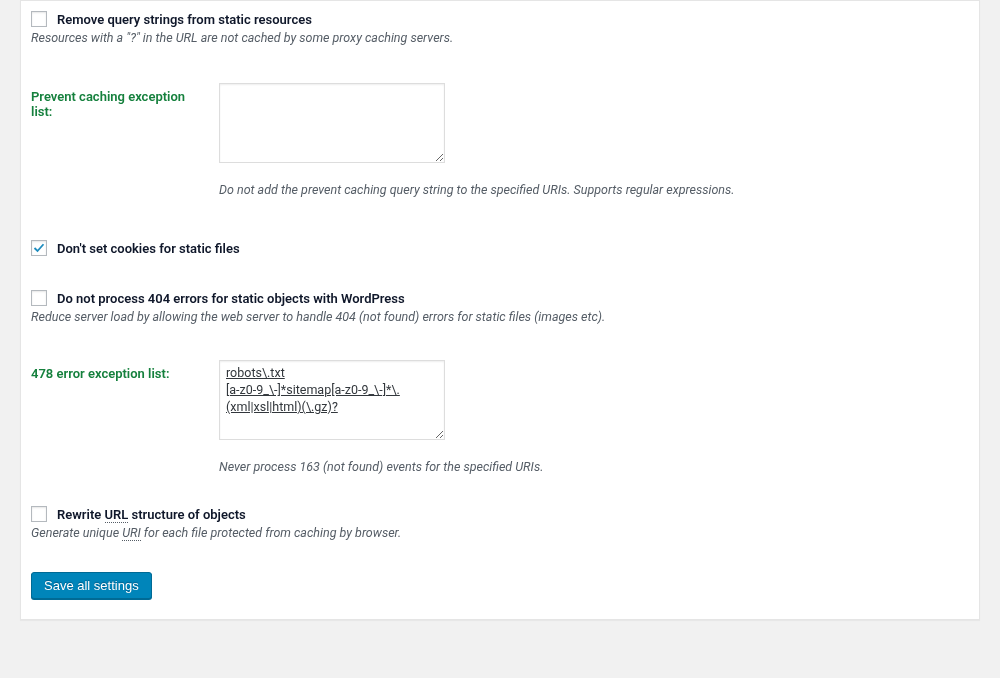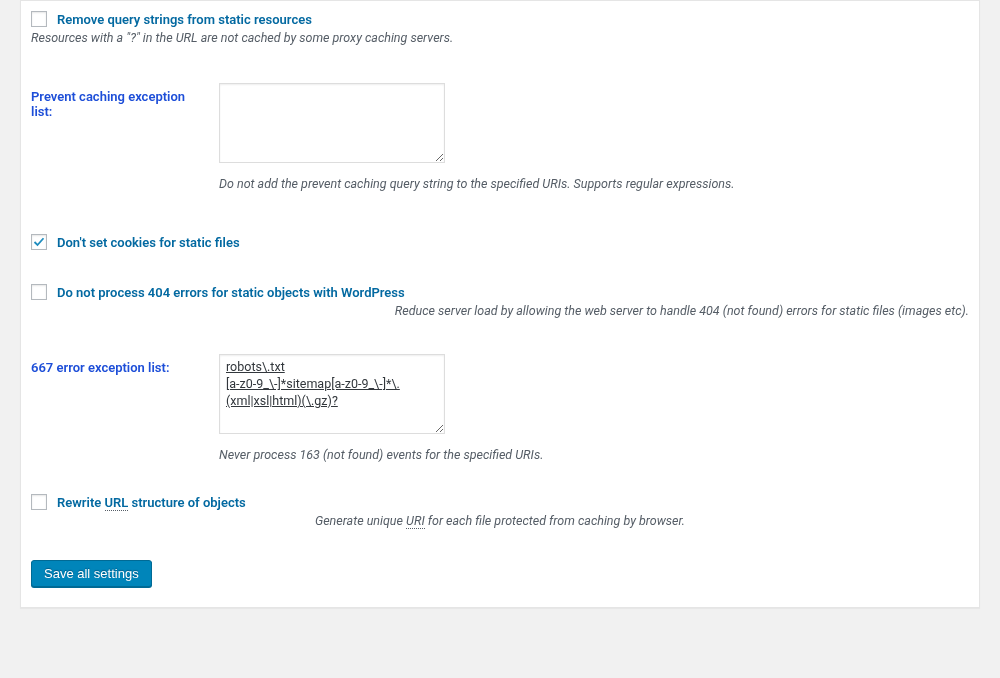--- a/index.html
+++ b/index.html
@@ -14,21 +14,21 @@
   .panel {
     background: #fff;
     margin: 0 20px 20px 20px;
     padding: 10px 10px 20px 10px;
     border: 1px solid #e5e5e5;
     box-shadow: 0 1px 1px rgba(0,0,0,0.04);
   }
   .setting-block {
     margin-bottom: 28px;
   }
-  .setting-block.tight { margin-bottom: 22px; text-align: center; }
+  .setting-block.tight { margin-bottom: 22px; }
   .checkbox-row {
     display: flex;
     align-items: center;
     gap: 10px;
     margin-bottom: 2px;
   }
   .checkbox {
     width: 16px;
     height: 16px;
     border: 1px solid #b4b9be;
@@ -41,21 +41,21 @@
     cursor: pointer;
   }
   .checkbox svg {
     width: 12px;
     height: 12px;
     display: none;
   }
   .checkbox.checked svg { display: block; }
   .checkbox-label {
     font-weight: 600;
-    color: #0369a1;
+    color: #0f172a;
     cursor: pointer;
   }
   .desc {
     font-style: italic;
     color: #555d66;
     font-size: 12.5px;
     line-height: 1.45;
     margin-top: 2px;
   }
   .dotted {
@@ -63,42 +63,42 @@
   }
   .field-row {
     display: flex;
     align-items: flex-start;
     gap: 20px;
   }
   .field-label {
     width: 168px;
     flex-shrink: 0;
     font-weight: 600;
-    color: #1d4ed8;
+    color: #15803d;
     padding-top: 6px;
   }
   .field-body { flex: 1; }
   textarea {
     width: 226px;
     height: 80px;
     border: 1px solid #ddd;
     box-shadow: inset 0 1px 2px rgba(0,0,0,0.07);
     padding: 4px 6px;
     font-family: inherit;
     font-size: 12.5px;
     line-height: 1.35;
     color: #32373c;
     resize: both;
     text-decoration: underline;
   }
   .field-desc {
     font-style: italic;
     color: #555d66;
     font-size: 12.5px;
-    margin-top: 10px;
+    margin-top: 16px;
   }
   .save-btn {
     background: #0085ba;
     border: 1px solid #006a95;
     color: #fff;
     font-size: 13px;
     padding: 5px 12px;
     border-radius: 3px;
     cursor: pointer;
     box-shadow: 0 1px 0 #006a95;
@@ -134,33 +134,33 @@
     <div class="checkbox-row">
       <div class="checkbox checked">
         <svg viewBox="0 0 16 16">
             <path d="M2 8 L6 12 L14 3" stroke="#1e8cbe" stroke-width="2.4" fill="none"></path>
           </svg>
       </div>
       <span class="checkbox-label">Don't set cookies for static files</span>
     </div>
   </div>
 
-  <div class="setting-block" style="margin-top:34px;text-align:right;">
+  <div class="setting-block" style="margin-top:34px;">
     <div class="checkbox-row">
       <div class="checkbox">
         
       </div>
       <span class="checkbox-label">Do not process 404 errors for static objects with WordPress</span>
     </div>
     <div class="desc">Reduce server load by allowing the web server to handle 404 (not found) errors for static files (images etc).</div>
   </div>
 
   <div class="setting-block" style="margin-top:34px;">
     <div class="field-row">
-      <div class="field-label">667 error exception list:</div>
+      <div class="field-label">478 error exception list:</div>
       <div class="field-body">
         <textarea style="">robots\.txt
 [a-z0-9_\-]*sitemap[a-z0-9_\-]*\.(xml|xsl|html)(\.gz)?</textarea>
         <div class="field-desc">Never process 163 (not found) events for the specified URIs.</div>
       </div>
     </div>
   </div>
 
   <div class="setting-block tight" style="margin-top:32px;">
     <div class="checkbox-row">

